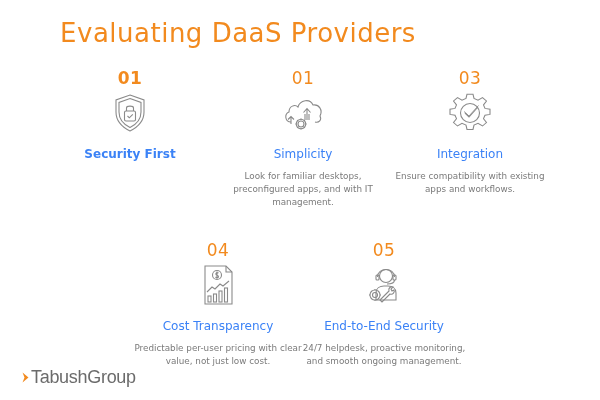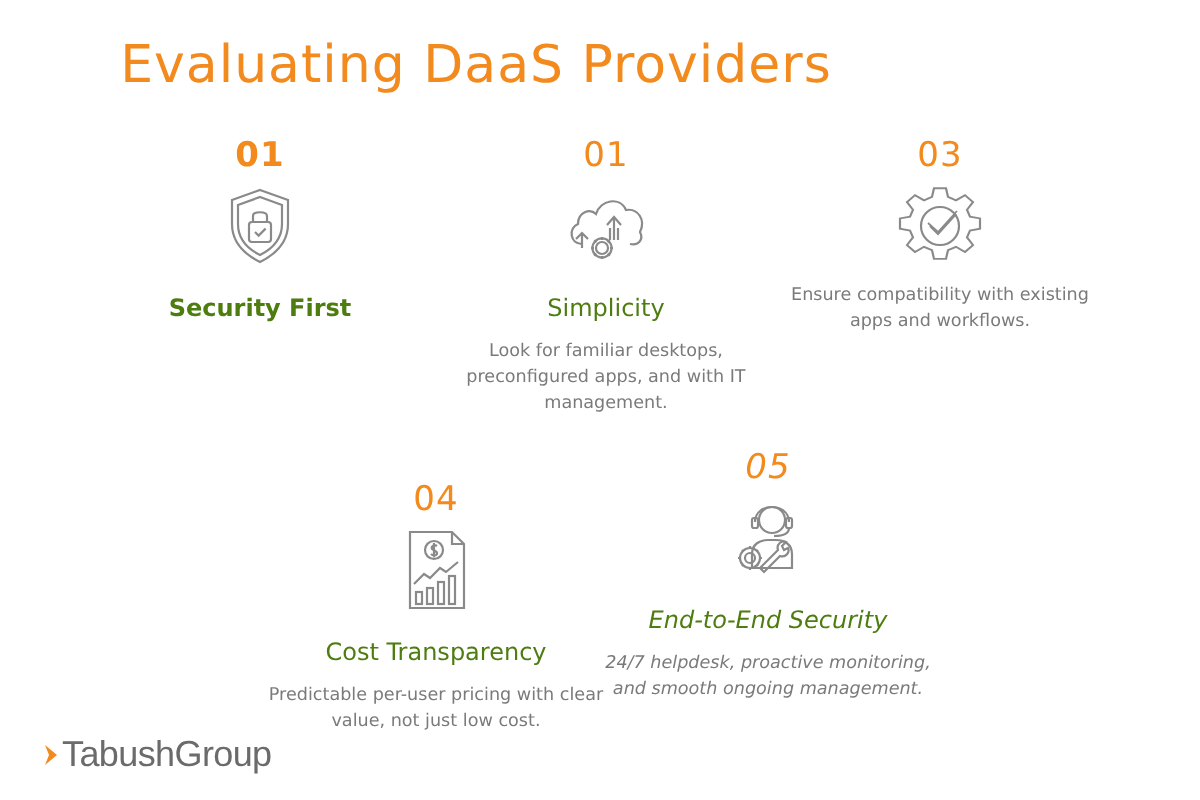--- a/index.html
+++ b/index.html
@@ -16,21 +16,21 @@
     .num {
       font-family: "DejaVu Sans", sans-serif; font-size: 17px; color: #f28a1e;
       height: 20px; line-height: 20px; letter-spacing: 0.5px;
     }
     .icon {
       width: 44px; height: 42px; margin: 4px auto 0;
       display: block;
     }
     .icon svg { width: 44px; height: 42px; display: block; }
     .heading {
-      font-family: "DejaVu Sans", sans-serif; font-size: 12px; color: #4d7c0f;
+      font-family: "DejaVu Sans", sans-serif; font-size: 12px; color: #3b82f6;
       margin-top: 12px; height: 16px; line-height: 16px;
     }
     .desc {
       font-family: "DejaVu Sans", sans-serif; font-size: 8.8px; color: #7a7a7a;
       margin-top: 8px; line-height: 13px; padding: 0 4px;
     }
     .logo {
       position: absolute; left: 22px; top: 367px; display: flex; align-items: center;
       font-family: "Liberation Sans", sans-serif; font-size: 18px; color: #6b6b6b;
       letter-spacing: -0.3px;
@@ -76,20 +76,21 @@
 <div class="card" style="left:380px; top:68px;">
   <div class="num">03</div>
   <div class="icon">
     <svg viewBox="0 0 44 42" fill="none" stroke="#8a8a8a" stroke-width="1.1">
       <path d="M19 4 L25 4 L26 9 L30 11 L34.5 8 L38.5 12 L35.5 16.5 L37 20.5 L42 21.5 L42 27.5 L37 28.5 L35.5 32.5 L38.5 37 L34.5 41 L30 38 L26 40 L25 45 L19 45 L18 40 L14 38 L9.5 41 L5.5 37 L8.5 32.5 L7 28.5 L2 27.5 L2 21.5 L7 20.5 L8.5 16.5 L5.5 12 L9.5 8 L14 11 L18 9 Z" transform="translate(0,-3) scale(1,0.86) translate(0,2)"></path>
       <circle cx="22" cy="21" r="9.5"></circle>
       <path d="M17 21 L21 25 L30 15"></path>
       <path d="M16 19.5 L21 24 L30.5 13.5" stroke-width="0.9"></path>
     </svg>
   </div>
+  <div class="heading">Integration</div>
   <div class="desc">Ensure compatibility with existing apps and workflows.</div>
 </div>
 
 <div class="card" style="left:128px; top:240px;">
   <div class="num">04</div>
   <div class="icon">
     <svg viewBox="0 0 44 42" fill="none" stroke="#8a8a8a" stroke-width="1.1">
       <path d="M9 2 L30 2 L36 8 L36 40 L9 40 Z"></path>
       <path d="M30 2 L30 8 L36 8"></path>
       <circle cx="21" cy="11" r="4.5"></circle>
@@ -98,21 +99,21 @@
       <rect x="12" y="32" width="3" height="6"></rect>
       <rect x="17.5" y="30" width="3" height="8"></rect>
       <rect x="23" y="27" width="3" height="11"></rect>
       <rect x="28.5" y="24" width="3" height="14"></rect>
     </svg>
   </div>
   <div class="heading">Cost Transparency</div>
   <div class="desc">Predictable per-user pricing with clear value, not just low cost.</div>
 </div>
 
-<div class="card" style="left:294px; top:224px;font-style:italic;">
+<div class="card" style="left:294px; top:240px;">
   <div class="num">05</div>
   <div class="icon">
     <svg viewBox="0 0 44 42" fill="none" stroke="#8a8a8a" stroke-width="1.1">
       <circle cx="24" cy="12" r="6.5"></circle>
       <path d="M15.5 13 C15.5 3 32.5 3 32.5 13"></path>
       <rect x="14" y="11" width="3" height="5" rx="1"></rect>
       <rect x="31" y="11" width="3" height="5" rx="1"></rect>
       <path d="M32.5 16 C32.5 19 29 20 25 20"></path>
       <path d="M14 36 L14 29 C14 24 18 22 22 22 L26 22 C30 22 34 24 34 29 L34 36 Z"></path>
       <circle cx="13" cy="31" r="2.5"></circle>

